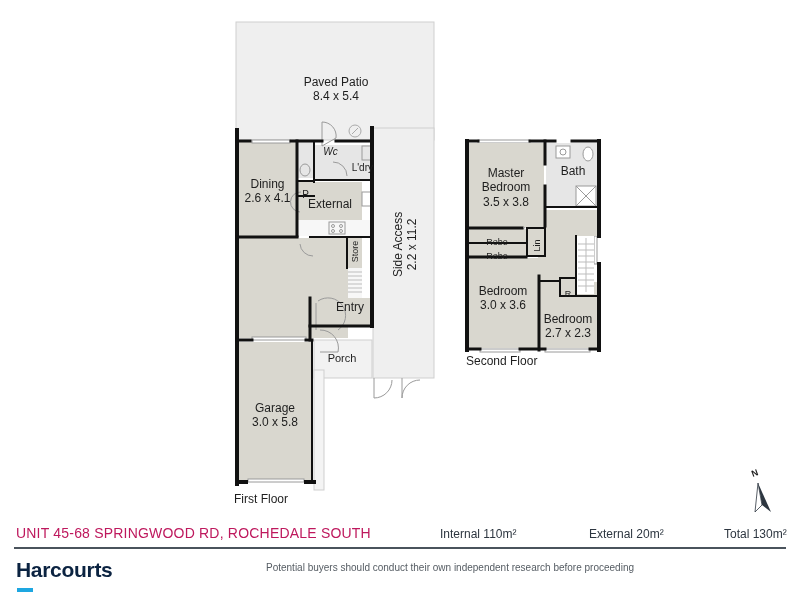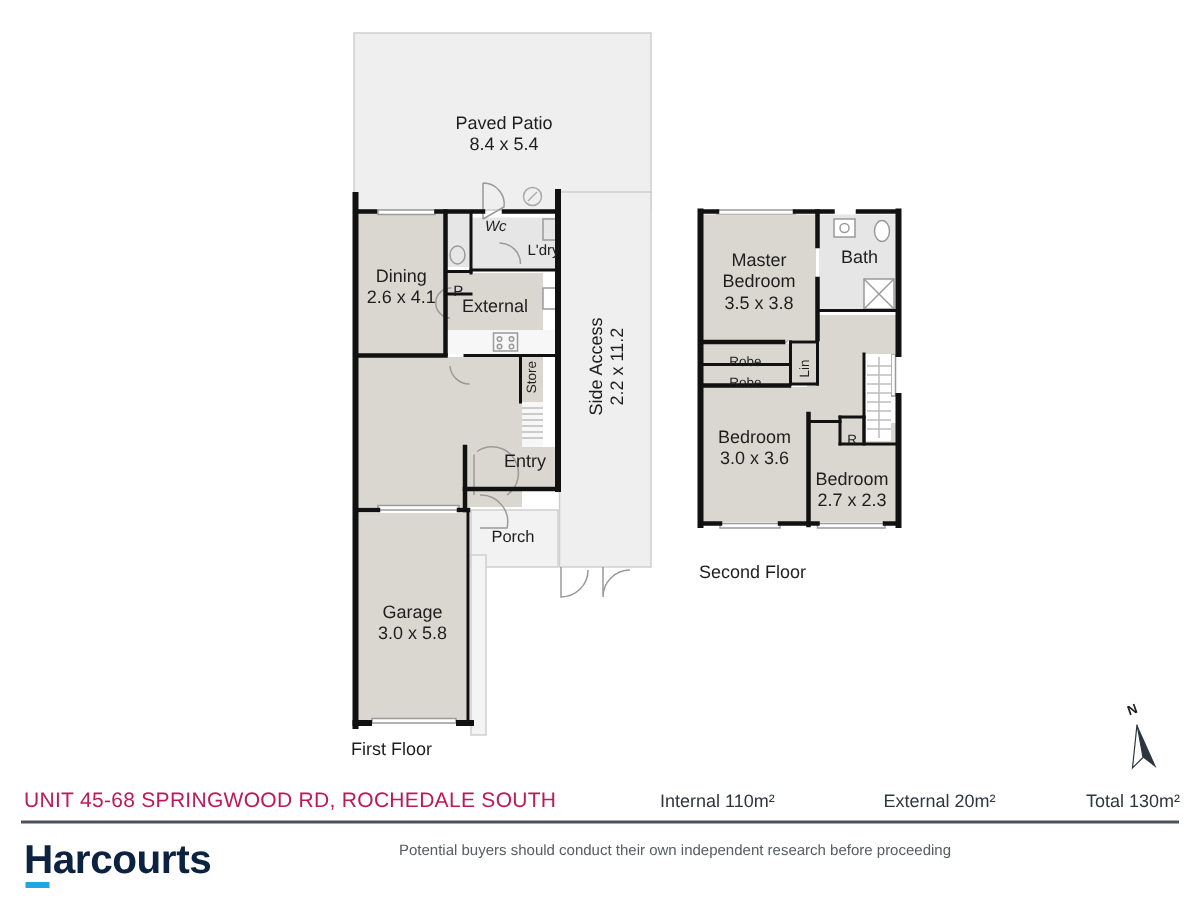--- a/index.html
+++ b/index.html
@@ -6,21 +6,21 @@
     body { width: 800px; height: 600px; background: #ffffff; position: relative; overflow: hidden; font-family: "Liberation Sans", sans-serif; }
     .plan { position: absolute; left: 0; top: 0; width: 800px; height: 520px; }
     .label { position: absolute; text-align: center; color: #1e1e1e; font-family: "Liberation Sans", sans-serif; line-height: 1.2; }
     .room-name { font-size: 12px; display: block; }
     .room-dim { font-size: 12px; display: block; }
     .vert { transform: rotate(-90deg); transform-origin: center center; white-space: nowrap; }
     .floor-label { position: absolute; font-size: 12px; color: #1e1e1e; }
     .footer-title { position: absolute; left: 16px; top: 525px; font-size: 14px; color: #be185d; letter-spacing: 0.2px; }
     .area { position: absolute; top: 527px; font-size: 12px; color: #2d3640; text-align: center; }
     .rule { position: absolute; left: 14px; top: 547px; width: 772px; height: 2px; background: #4a535c; }
-    .logo { position: absolute; left: 16px; top: 558px; font-size: 27px; font-weight: bold; color: #0b2341; letter-spacing: -0.3px; }
+    .logo { position: absolute; left: 16px; top: 558px; font-size: 21px; font-weight: bold; color: #0b2341; letter-spacing: -0.3px; }
     .logo-bar { position: absolute; left: 17px; top: 588px; width: 16px; height: 4px; background: #1ea7e1; }
     .disclaimer { position: absolute; left: 200px; width: 500px; top: 560px; text-align: center; font-size: 10px; color: #555c63; line-height: 15px; }
   </style>
 </head>
 <body>
 
 <div class="plan">
   <svg width="800" height="520" viewBox="0 0 800 520">
 
     <g>
@@ -250,21 +250,21 @@
     <span class="room-name">Bedroom</span>
     <span class="room-dim">3.0 x 3.6</span>
   </div>
   <div class="label" style="left:561px;top:282px;width:14px;">
     <span style="font-size:9px;">R</span>
   </div>
   <div class="label" style="left:538px;top:312px;width:60px;">
     <span class="room-name">Bedroom</span>
     <span class="room-dim">2.7 x 2.3</span>
   </div>
-  <div class="floor-label" style="left:466px;top:374px;">Second Floor</div>
+  <div class="floor-label" style="left:466px;top:354px;">Second Floor</div>
 
   <div class="label" style="left:749px;top:468px;width:12px;font-size:9px;font-weight:bold;transform:rotate(-20deg);">N</div>
 </div>
 
 <div class="footer-title">UNIT 45-68 SPRINGWOOD RD, ROCHEDALE SOUTH</div>
 <div class="area" style="left:440px;">Internal 110m²</div>
 <div class="area" style="left:589px;">External 20m²</div>
 <div class="area" style="left:724px;">Total 130m²</div>
 <div class="rule"></div>
 <div class="logo">Harcourts</div>

